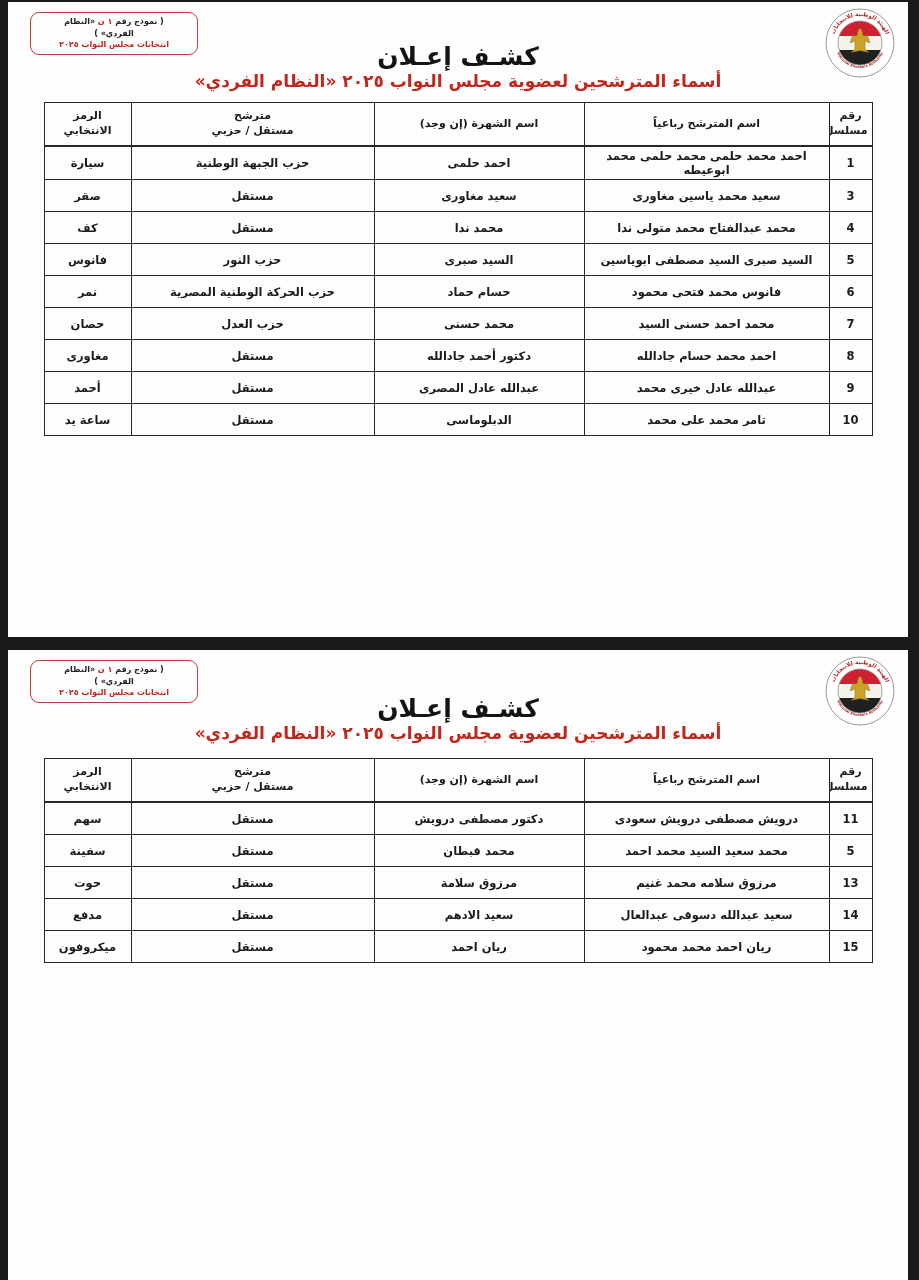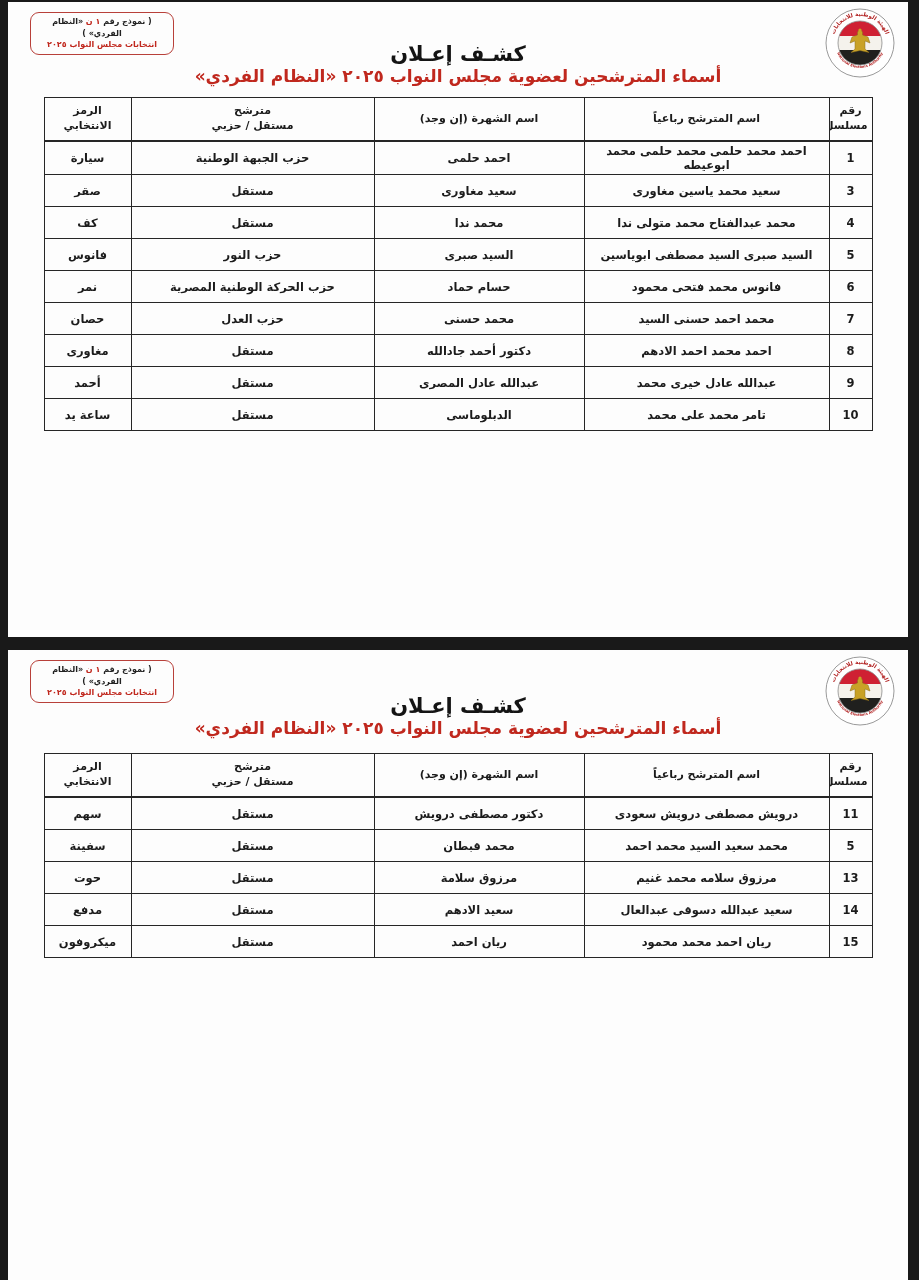--- a/index.html
+++ b/index.html
@@ -16,30 +16,30 @@
   #edge-top{left:0;top:0;width:919px;height:2px;}
   #page-divider{left:0;top:637px;width:919px;height:13px;}
 
   .page{position:absolute;left:8px;right:11px;background:#fdfdfd;}
   #page-1{top:2px;height:635px;}
   #page-2{top:650px;height:630px;}
 
   .form-box{
     position:absolute;left:22px;top:10px;width:126px;
     border:1.5px solid #b8403a;border-radius:9px;
-    padding:3px 8px;text-align:center;
+    padding:3px 20px;text-align:center;
     font-size:8px;font-weight:bold;line-height:1.45;color:#222;
   }
   .form-box .red{color:#c0281e;}
 
   .logo-wrap{position:absolute;top:5px;left:auto;right:12px;width:72px;height:72px;}
 
   .titles{text-align:center;padding-top:40px;}
   .doc-title{
-    font-size:21px;font-weight:bold;color:#141414;letter-spacing:1px;
+    font-size:25px;font-weight:bold;color:#141414;letter-spacing:1px;
   }
   .doc-subtitle{
     margin-top:0;font-size:17px;font-weight:bold;color:#c0281e;
   }
   .district-line{
     margin-top:9px;font-size:13.5px;font-weight:bold;color:#141414;
     white-space:pre-wrap;
   }
 
   table.candidates{
@@ -164,21 +164,21 @@
         </tr>
         <tr>
           <td>7</td>
           <td>محمد احمد حسنى السيد</td>
           <td>محمد حسنى</td>
           <td>حزب العدل</td>
           <td>حصان</td>
         </tr>
         <tr>
           <td>8</td>
-          <td>احمد محمد احمد الادهم</td>
+          <td>احمد محمد حسام جادالله</td>
           <td>دكتور أحمد جادالله</td>
           <td>مستقل</td>
           <td>مغاورى</td>
         </tr>
         <tr>
           <td>9</td>
           <td>عبدالله عادل خيرى محمد</td>
           <td>عبدالله عادل المصرى</td>
           <td>مستقل</td>
           <td>أحمد</td>

